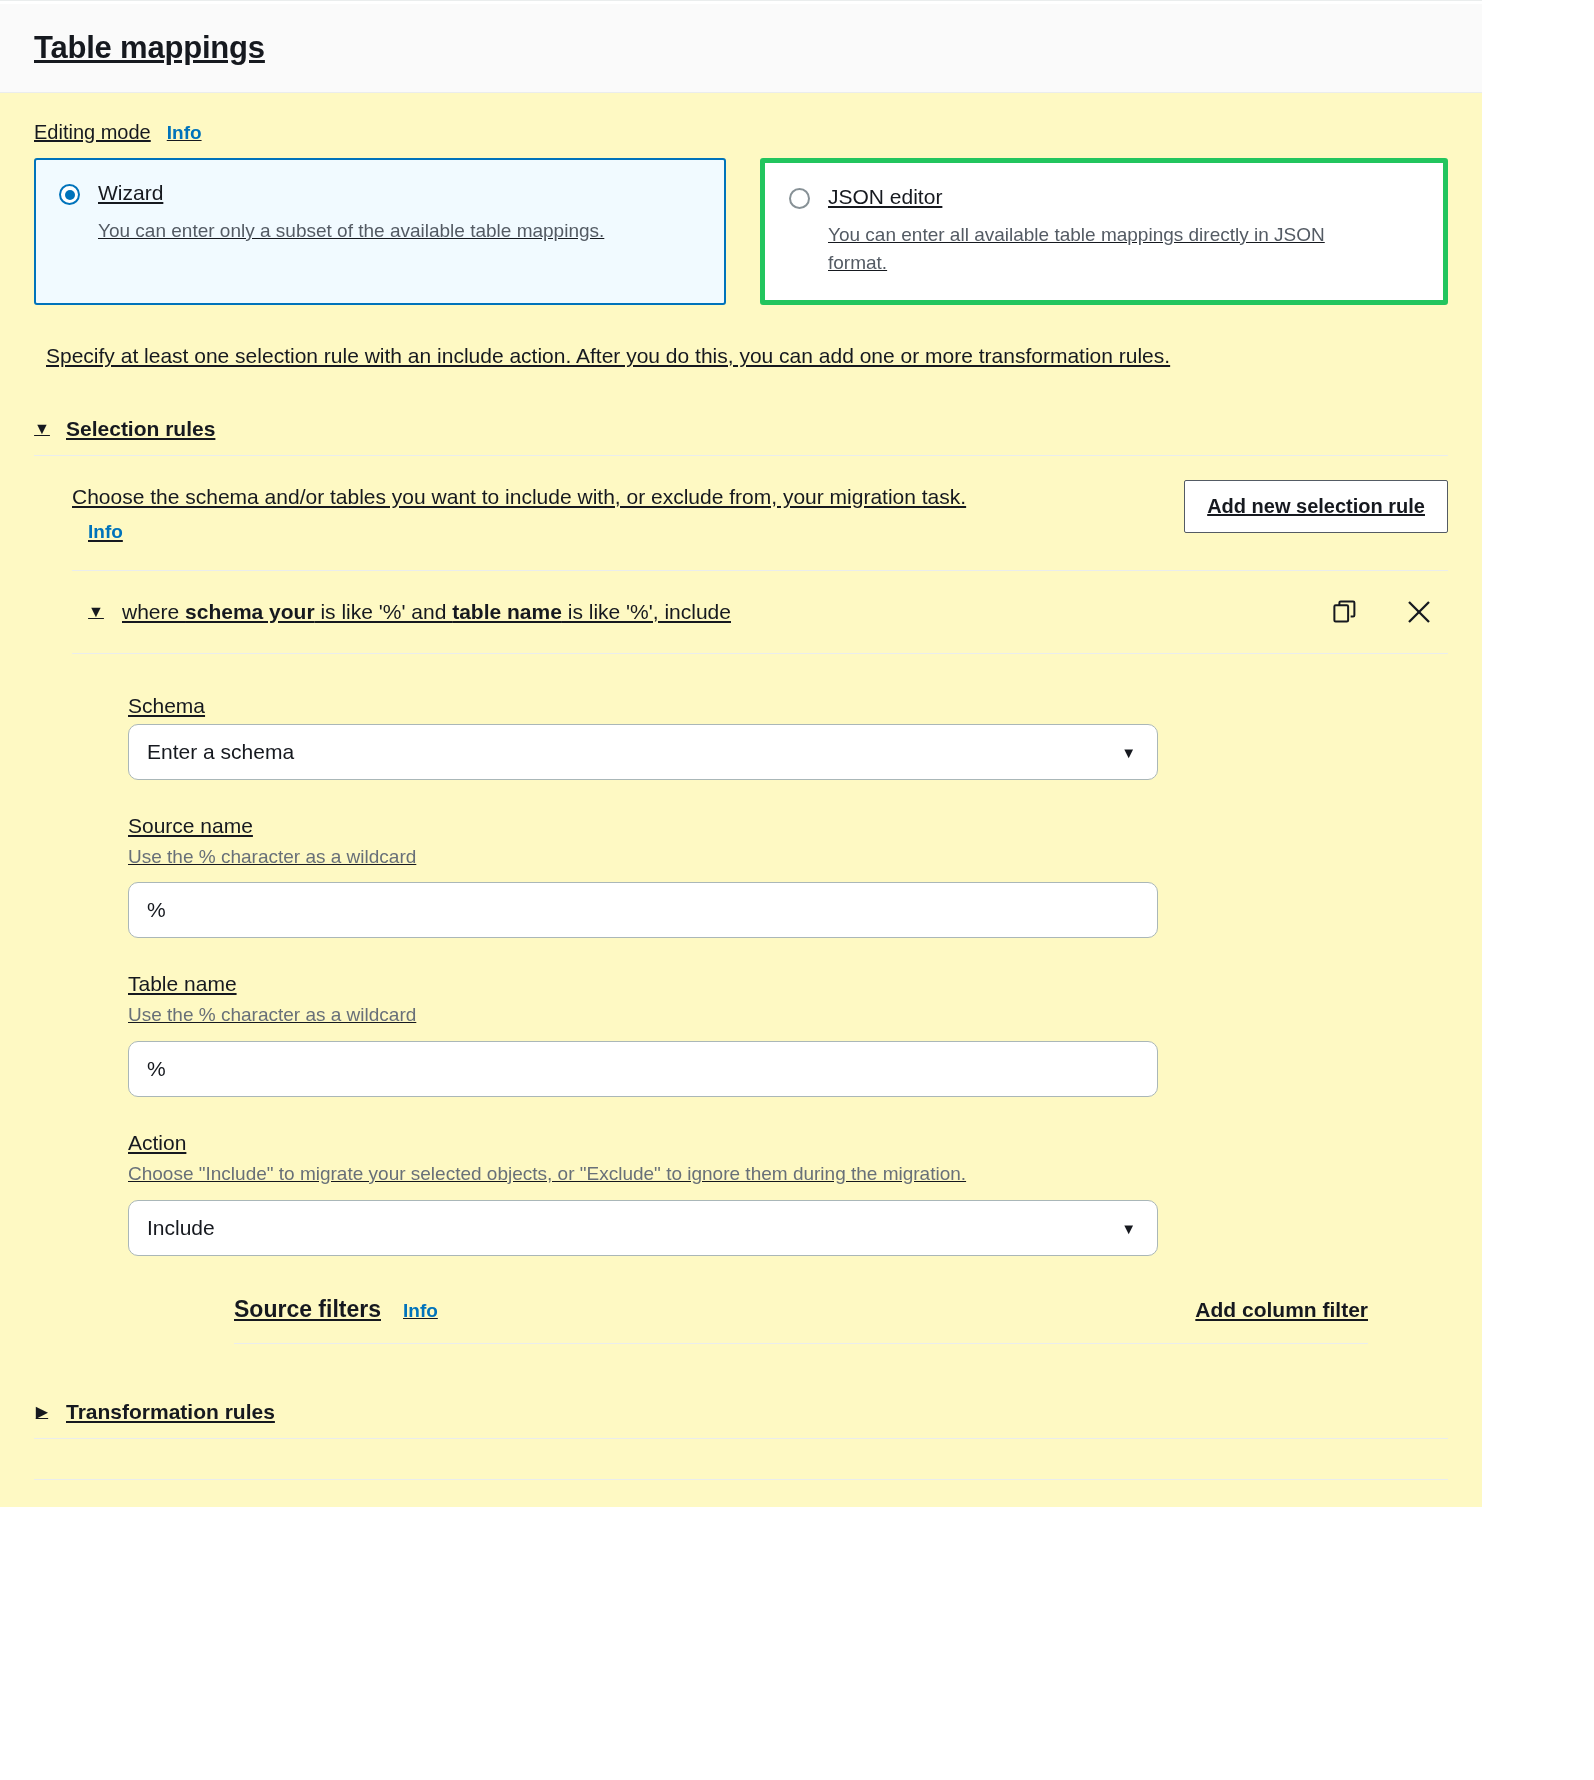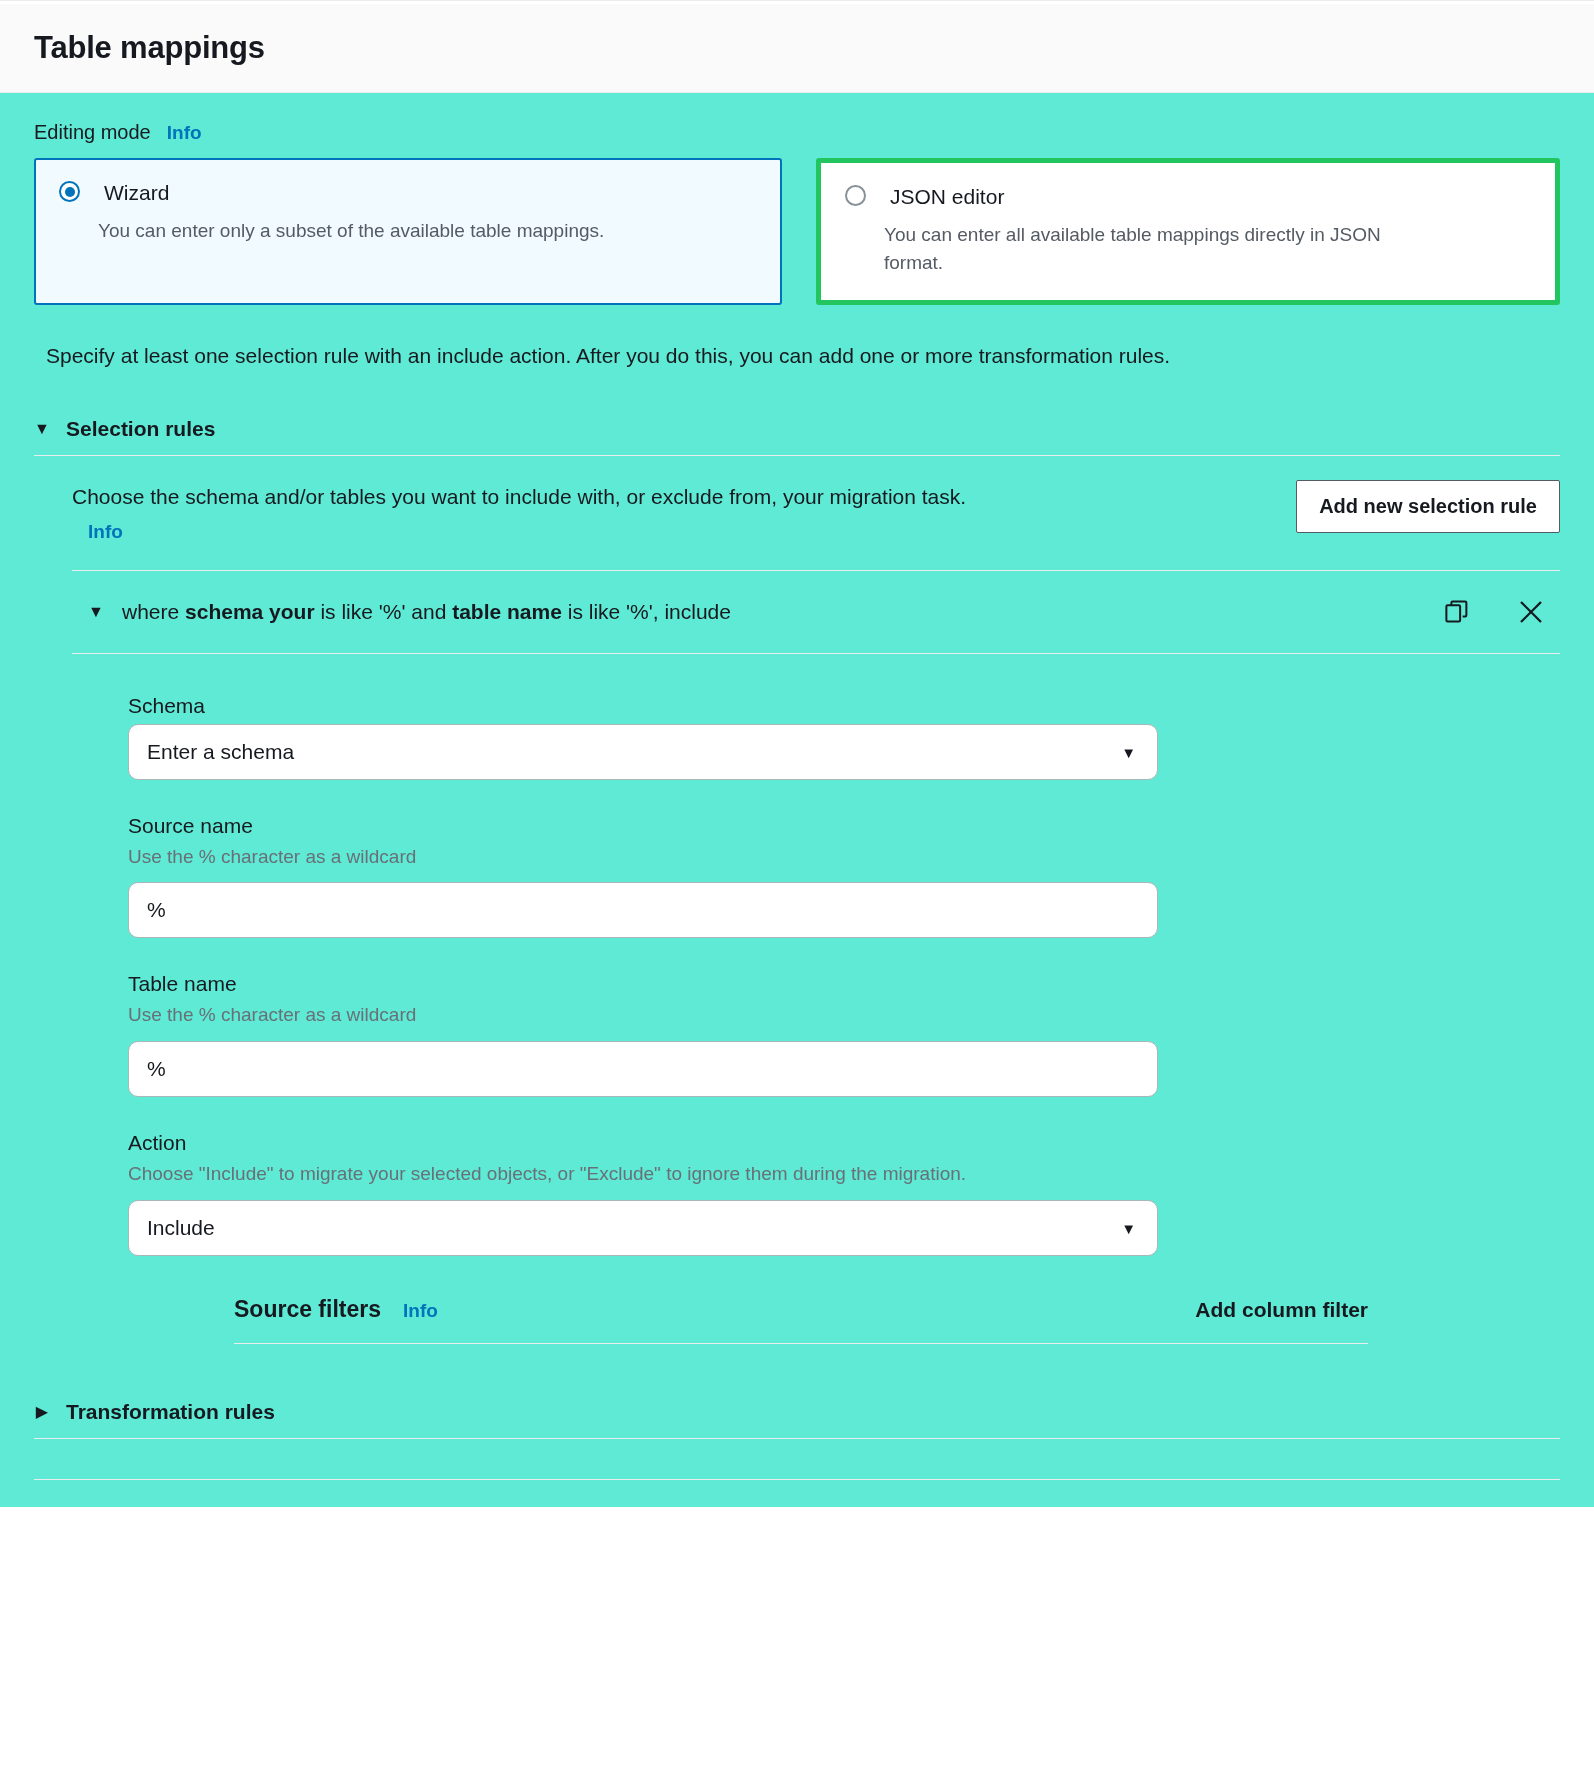--- a/index.html
+++ b/index.html
@@ -9,22 +9,23 @@
     background: #ffffff;
     font-family: "Liberation Sans", sans-serif;
     color: #16191f;
   }
   body {
     width: 1594px;
     min-height: 1780px;
     position: relative;
   }
   .page {
-    width: 1594px;
-    background: #5eead4;
+    width: 1482px;
+    background: #fef9c3;
+    text-decoration: underline;
   }
 
   
   .top-rule {
     height: 4px;
     background: #ffffff;
     border-top: 1px solid #eaeded;
   }
   .panel-header {
     padding: 26px 34px 26px 34px;
@@ -77,22 +78,22 @@
     cursor: pointer;
     min-height: 138px;
   }
   .tile.selected {
     border: 2px solid #0073bb;
     background: #f1faff;
     padding: 21px 25px 23px 23px;
   }
   .tile-head {
     display: flex;
-    align-items: flex-start;
-    gap: 24px;
+    align-items: flex-end;
+    gap: 18px;
   }
   .radio {
     width: 21px;
     height: 21px;
     border-radius: 50%;
     border: 2px solid #879196;
     background: #ffffff;
     flex: 0 0 auto;
     position: relative;
   }

